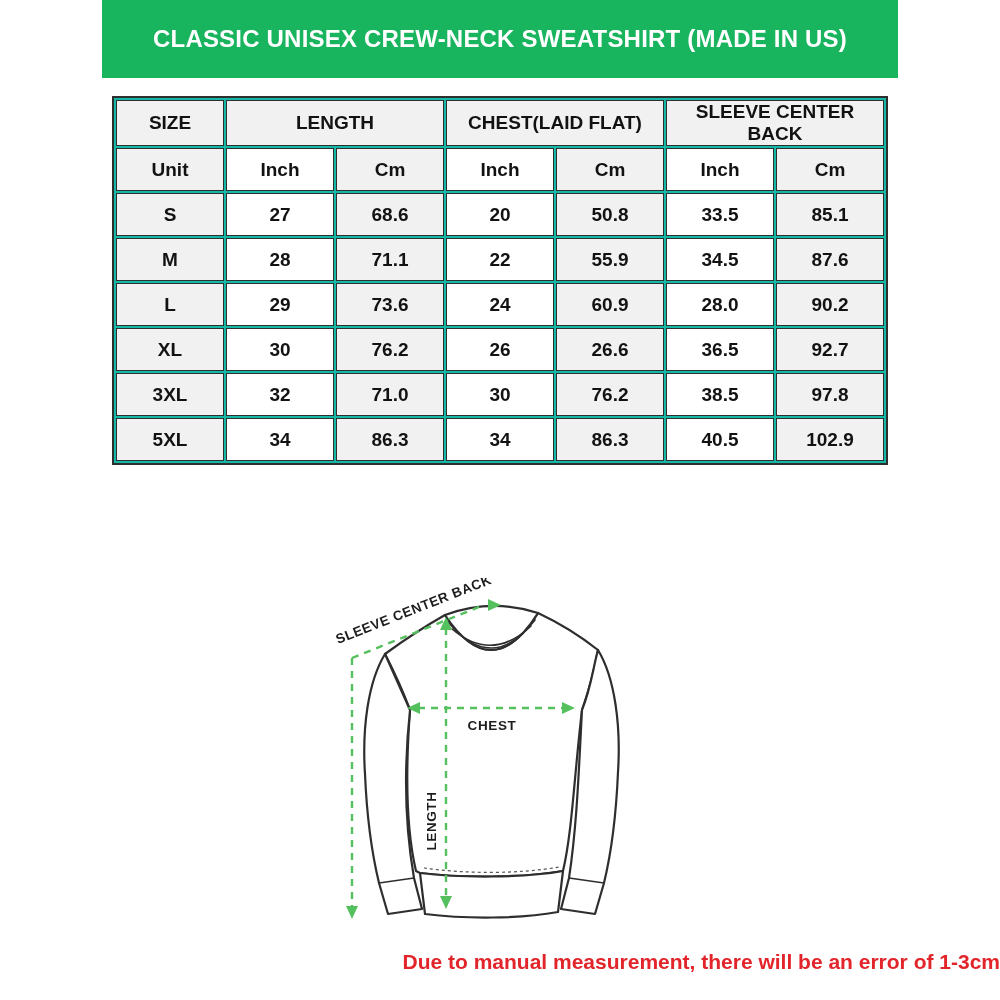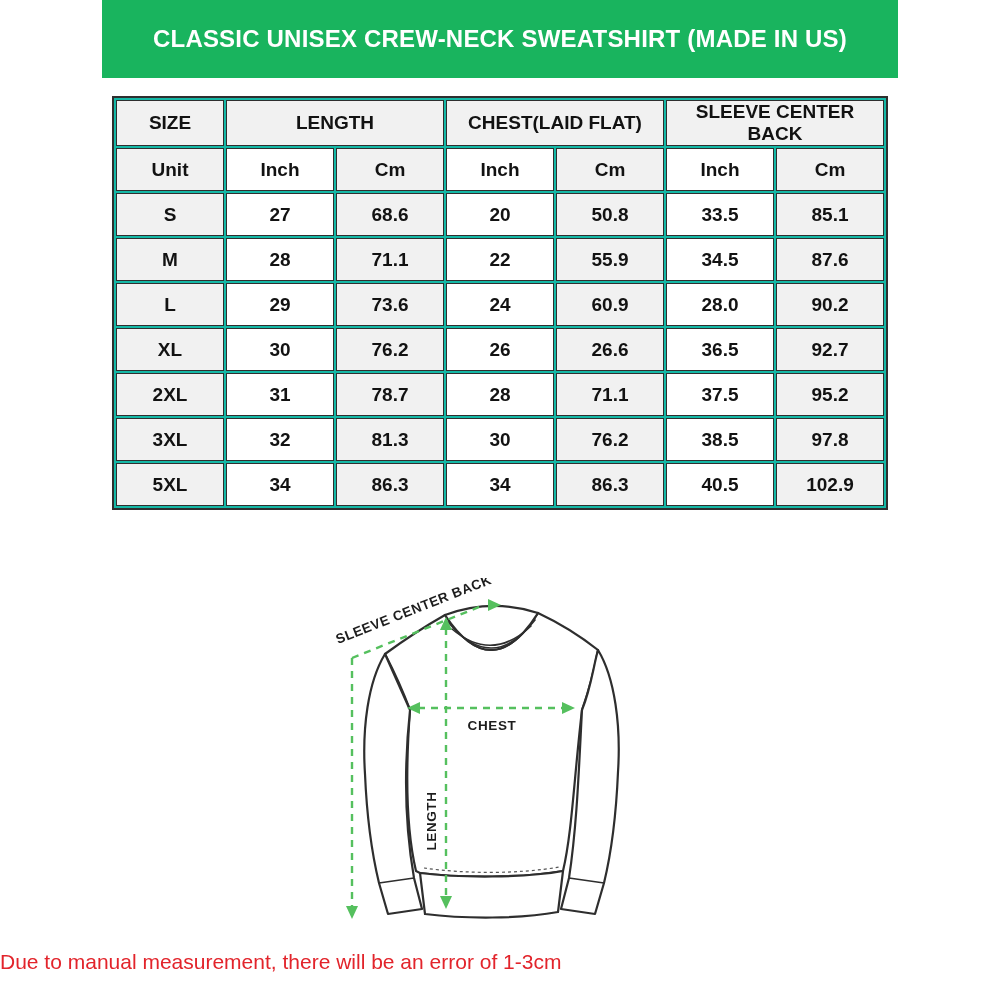--- a/index.html
+++ b/index.html
@@ -34,22 +34,22 @@
   }
   .size-table .shade{background:var(--cell-gray);}
   svg.diagram{position:absolute;left:300px;top:578px;}
   .garment{stroke:#2e2e2e;stroke-width:2.2;fill:#ffffff;stroke-linejoin:round;stroke-linecap:round;}
   .garment-line{stroke:#2e2e2e;stroke-width:1.6;fill:none;stroke-linecap:round;}
   .stitch{stroke:#555;stroke-width:1.2;fill:none;stroke-dasharray:3 3;}
   .measure{stroke:var(--measure-green);stroke-width:2.4;fill:none;stroke-dasharray:7 6;}
   .measure-arrow{fill:var(--measure-green);stroke:none;}
   .measure-label{font-family:"Liberation Sans","DejaVu Sans",sans-serif;font-size:13.5px;font-weight:bold;fill:#1d1d1d;letter-spacing:.6px;}
   .footer-note{
-    position:absolute;left:0;top:950px;width:100%;text-align:left;
-    color:var(--note-red);font-size:21px;font-weight:normal;
+    position:absolute;left:0;top:950px;width:100%;text-align:right;
+    color:var(--note-red);font-size:21px;font-weight:bold;
   }
 </style>
 </head>
 <body>
 
 <div class="page">
 
   <header class="banner">
     <h1>CLASSIC UNISEX CREW-NECK SWEATSHIRT (MADE IN US)</h1>
   </header>
@@ -103,32 +103,23 @@
         <tr>
           <td class="shade">XL</td>
           <td>30</td>
           <td class="shade">76.2</td>
           <td>26</td>
           <td class="shade">26.6</td>
           <td>36.5</td>
           <td class="shade">92.7</td>
         </tr>
         <tr>
-          <td class="shade">2XL</td>
-          <td>31</td>
-          <td class="shade">78.7</td>
-          <td>28</td>
-          <td class="shade">71.1</td>
-          <td>37.5</td>
-          <td class="shade">95.2</td>
-        </tr>
-        <tr>
           <td class="shade">3XL</td>
           <td>32</td>
-          <td class="shade">81.3</td>
+          <td class="shade">71.0</td>
           <td>30</td>
           <td class="shade">76.2</td>
           <td>38.5</td>
           <td class="shade">97.8</td>
         </tr>
         <tr>
           <td class="shade">5XL</td>
           <td>34</td>
           <td class="shade">86.3</td>
           <td>34</td>

